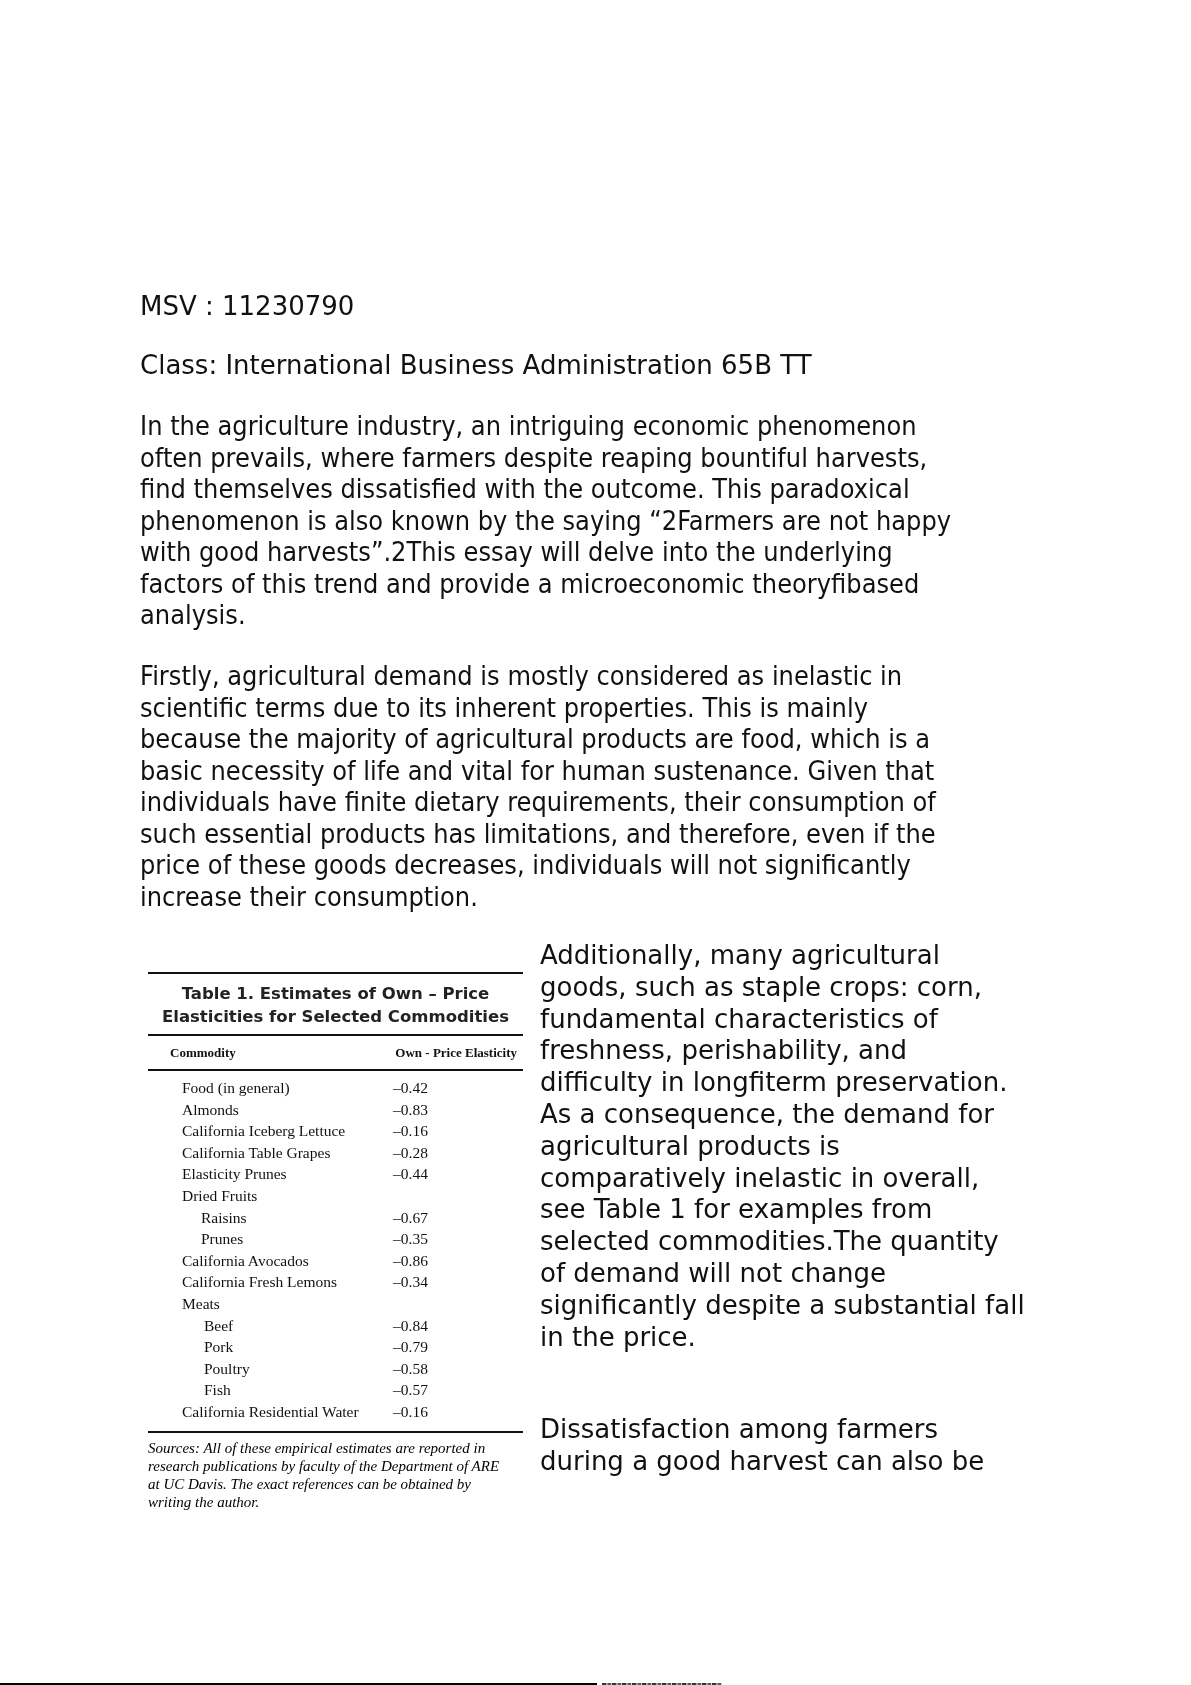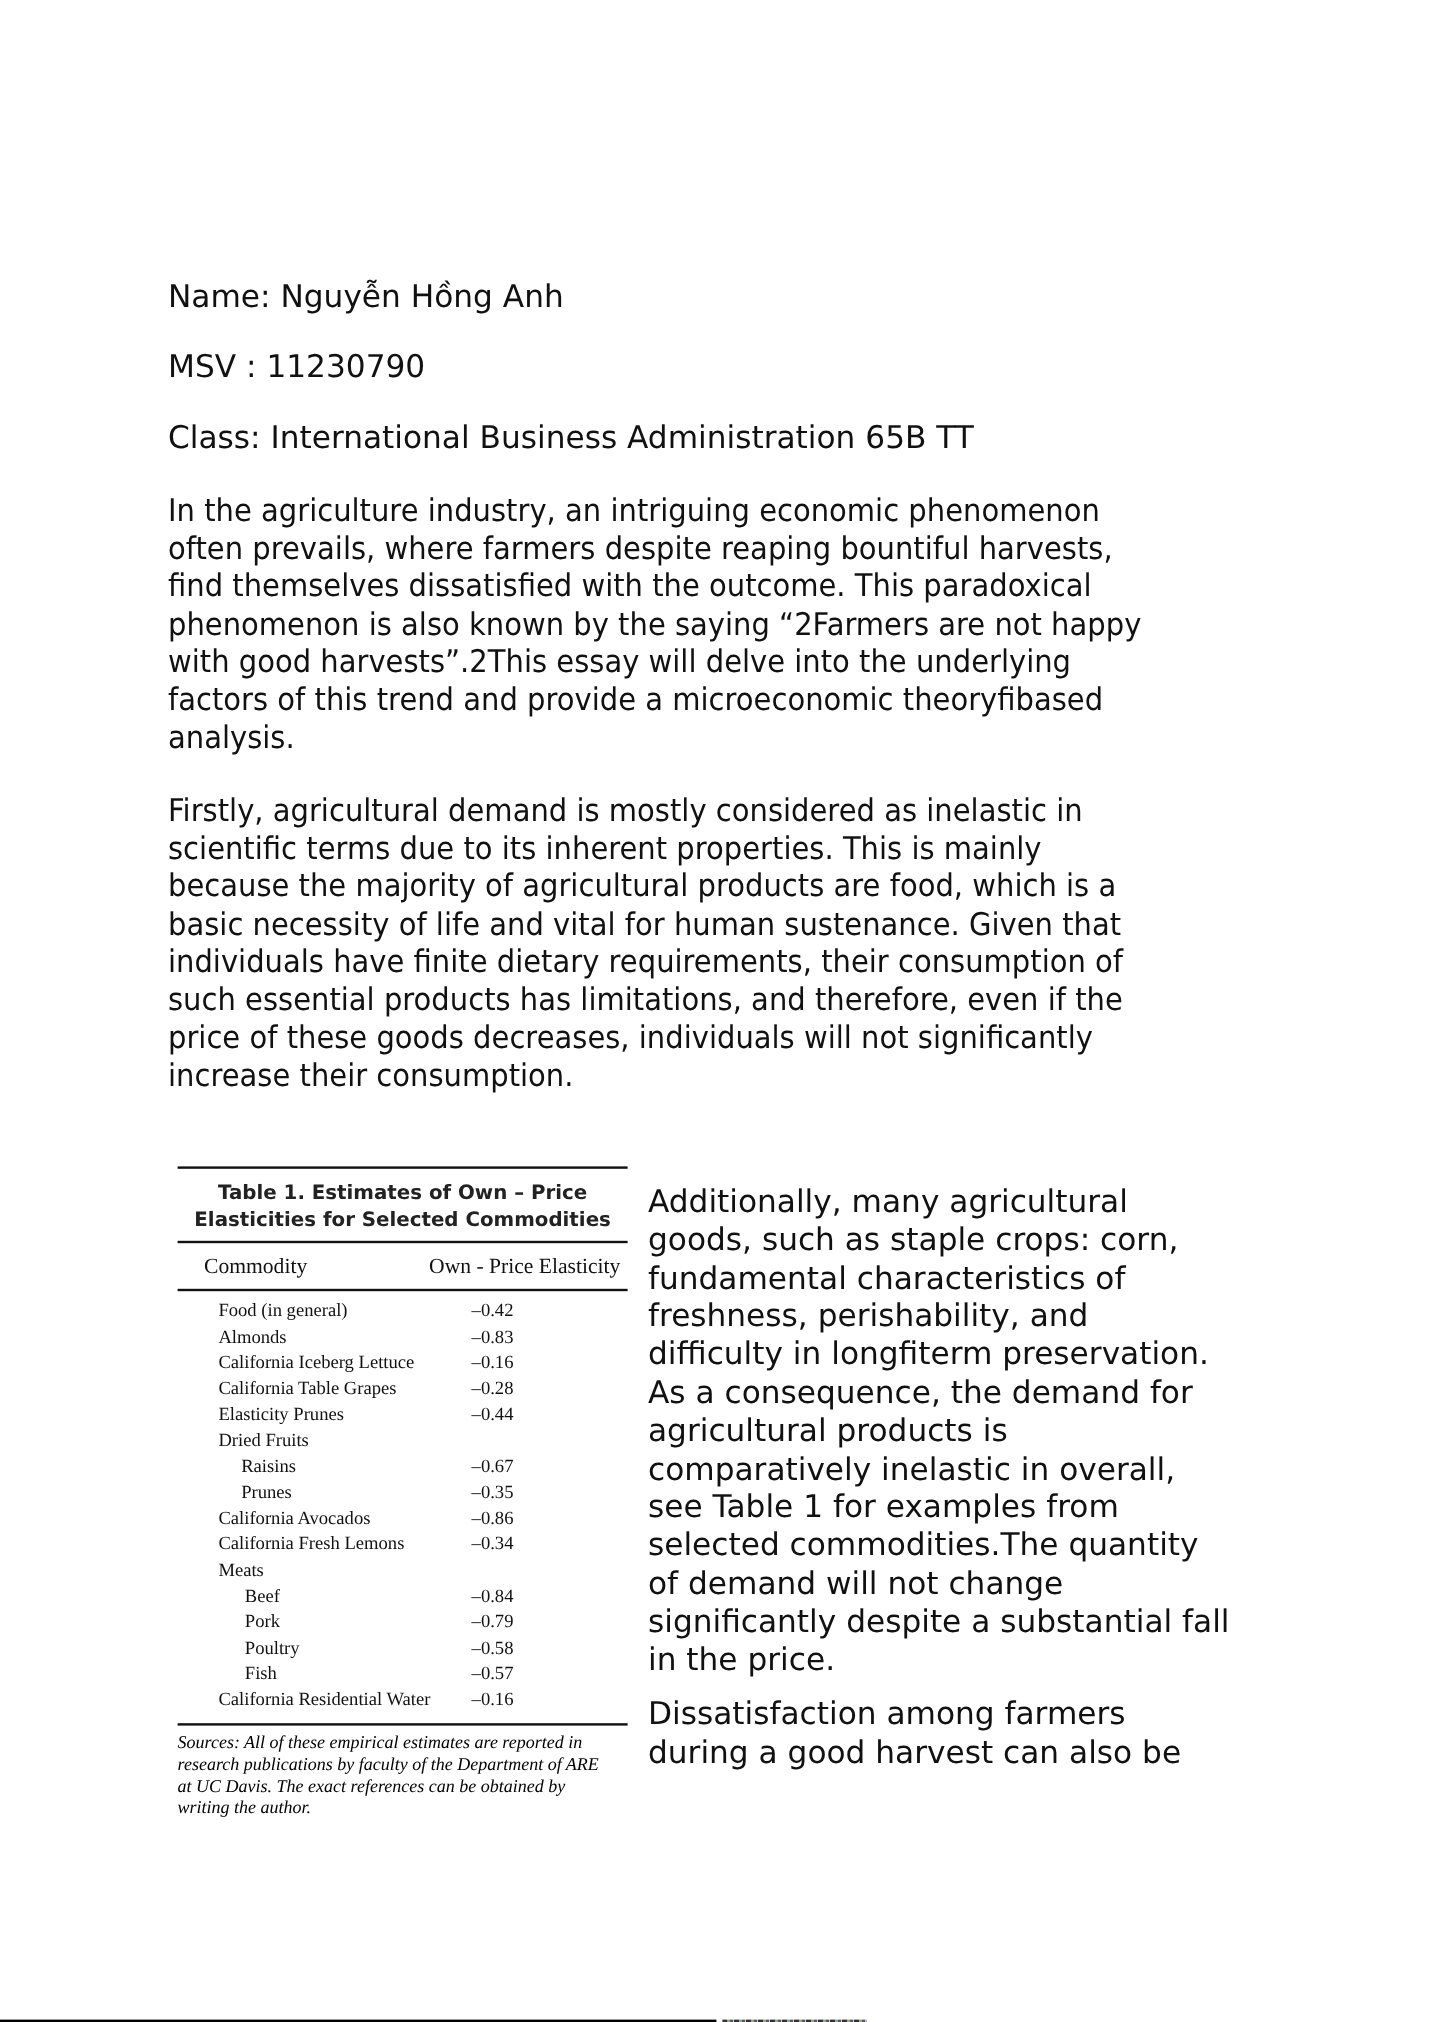--- a/index.html
+++ b/index.html
@@ -7,40 +7,39 @@
     .page { position: absolute; left: 0; top: 0; width: 1191px; height: 1685px; background: #fff; }
     .sans { font-family: "DejaVu Sans", sans-serif; }
     .hdr { position: absolute; left: 140px; font-size: 26px; white-space: nowrap; color: #111; }
     .para { position: absolute; left: 140px; width: 935px; font-size: 26px; line-height: 31.5px; color: #111; }
     .para.condensed { transform: scaleX(0.93); transform-origin: left top; width: 1005px; }
     .para p { margin: 0; }
     .rcol { position: absolute; left: 540px; width: 520px; font-size: 26px; line-height: 31.8px; color: #111; }
     .tbl { position: absolute; left: 148px; top: 972px; width: 375px; font-family: "Liberation Serif", serif; color: #111; }
     .rule { height: 2px; background: #111; width: 375px; }
     .tcap { font-family: "DejaVu Sans", sans-serif; font-weight: bold; font-size: 16.5px; text-align: center; line-height: 23px; padding: 8px 0 6px 0; color: #222; }
-    .thead { display: flex; font-weight: normal; font-size: 18px; padding: 9px 0 8px 0; align-items: flex-end; }
+    .thead { display: flex; font-weight: bold; font-size: 13px; padding: 9px 0 8px 0; align-items: flex-end; }
     .thead .c1 { width: 190px; padding-left: 22px; box-sizing: border-box; }
     .thead .c2 { flex: 1; text-align: right; padding-right: 6px; }
     .tbody { padding: 6px 0 8px 0; }
     .trow { display: flex; font-size: 15.5px; line-height: 21.6px; height: 21.6px; }
     .trow .name { width: 245px; padding-left: 34px; box-sizing: border-box; white-space: nowrap; }
     .trow.sub .name { padding-left: 53px; }
     .trow.sub2 .name { padding-left: 56px; }
     .trow .val { width: 60px; text-align: left; }
     .src { font-style: italic; font-size: 15px; line-height: 18px; padding-top: 6px; color: #000000; }
     .footer-rule { position: absolute; left: 0; top: 1683px; width: 597px; height: 2px; background: #000; }
     .footer-stripe { position: absolute; left: 602px; top: 1683px; width: 120px; height: 2px;
       background: repeating-linear-gradient(90deg, #333 0 4px, #8a7 4px 6px, #556 6px 9px, #ccc 9px 10px); }
   </style>
 </head>
 <body>
 
 <div class="page">
 
-  <div class="hdr sans" style="top:233px;">Name: Nguyễn Hồng Anh</div>
   <div class="hdr sans" style="top:291px;">MSV : 11230790</div>
   <div class="hdr sans" style="top:350px;">Class: International Business Administration 65B TT</div>
 
   <div class="para sans condensed" style="top:411px;">
     <p>In the agriculture industry, an intriguing economic phenomenon</p>
     <p>often prevails, where farmers despite reaping bountiful harvests,</p>
     <p>find themselves dissatisfied with the outcome. This paradoxical</p>
     <p>phenomenon is also known by the saying “2Farmers are not happy</p>
     <p>with good harvests”.2This essay will delve into the underlying</p>
     <p>factors of this trend and provide a microeconomic theoryfibased</p>
@@ -51,21 +50,21 @@
     <p>Firstly, agricultural demand is mostly considered as inelastic in</p>
     <p>scientific terms due to its inherent properties. This is mainly</p>
     <p>because the majority of agricultural products are food, which is a</p>
     <p>basic necessity of life and vital for human sustenance. Given that</p>
     <p>individuals have finite dietary requirements, their consumption of</p>
     <p>such essential products has limitations, and therefore, even if the</p>
     <p>price of these goods decreases, individuals will not significantly</p>
     <p>increase their consumption.</p>
   </div>
 
-  <div class="rcol sans" style="top:940px;margin-top:47px;">
+  <div class="rcol sans" style="top:940px;">
     <div>Additionally, many agricultural</div>
     <div>goods, such as staple crops: corn,</div>
     <div>fundamental characteristics of</div>
     <div>freshness, perishability, and</div>
     <div>difficulty in longfiterm preservation.</div>
     <div>As a consequence, the demand for</div>
     <div>agricultural products is</div>
     <div>comparatively inelastic in overall,</div>
     <div>see Table 1 for examples from</div>
     <div>selected commodities.The quantity</div>

